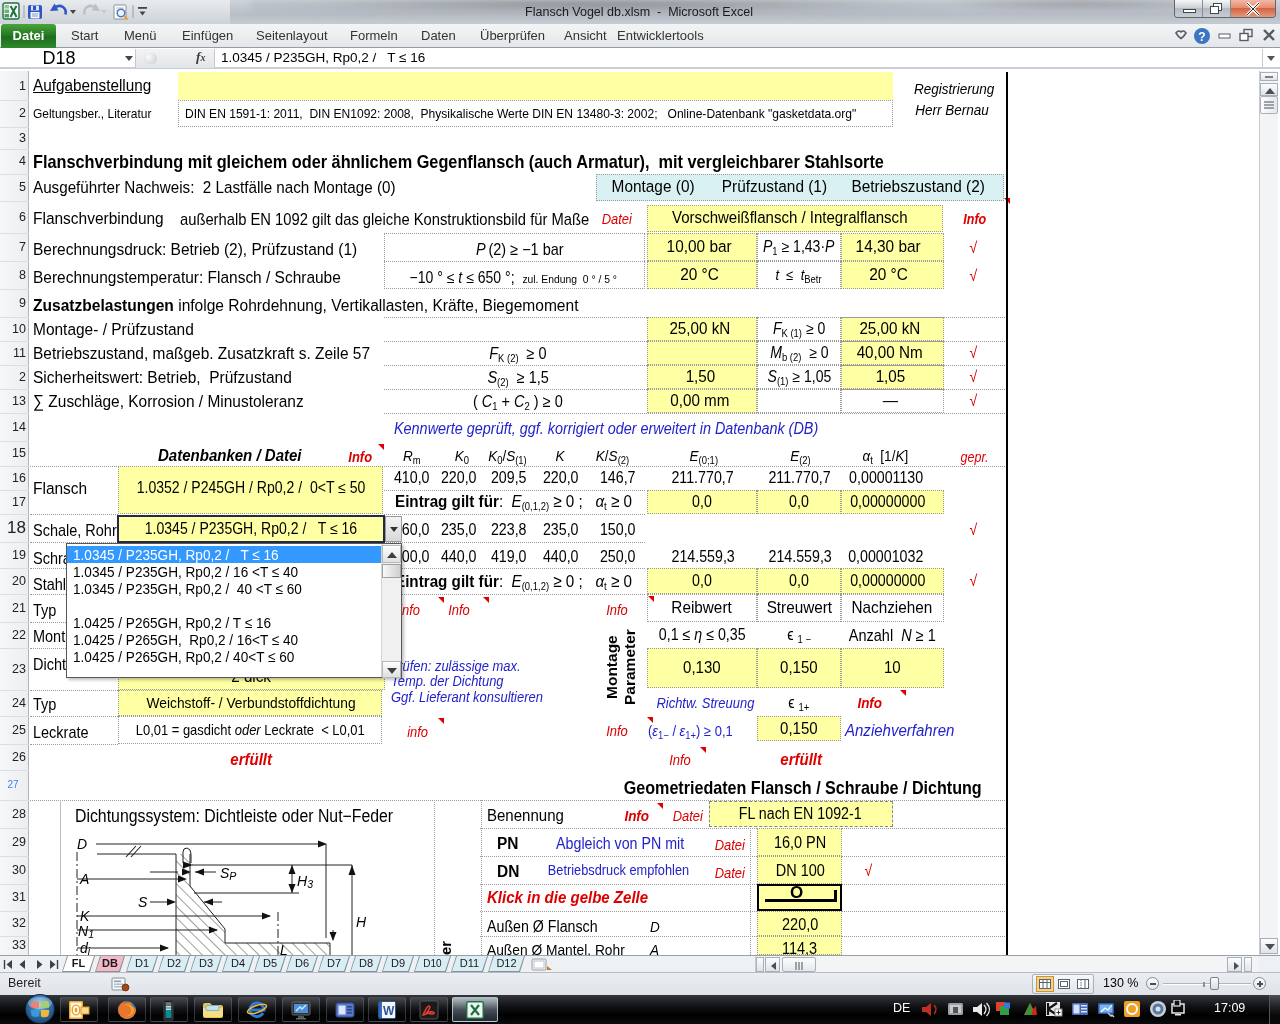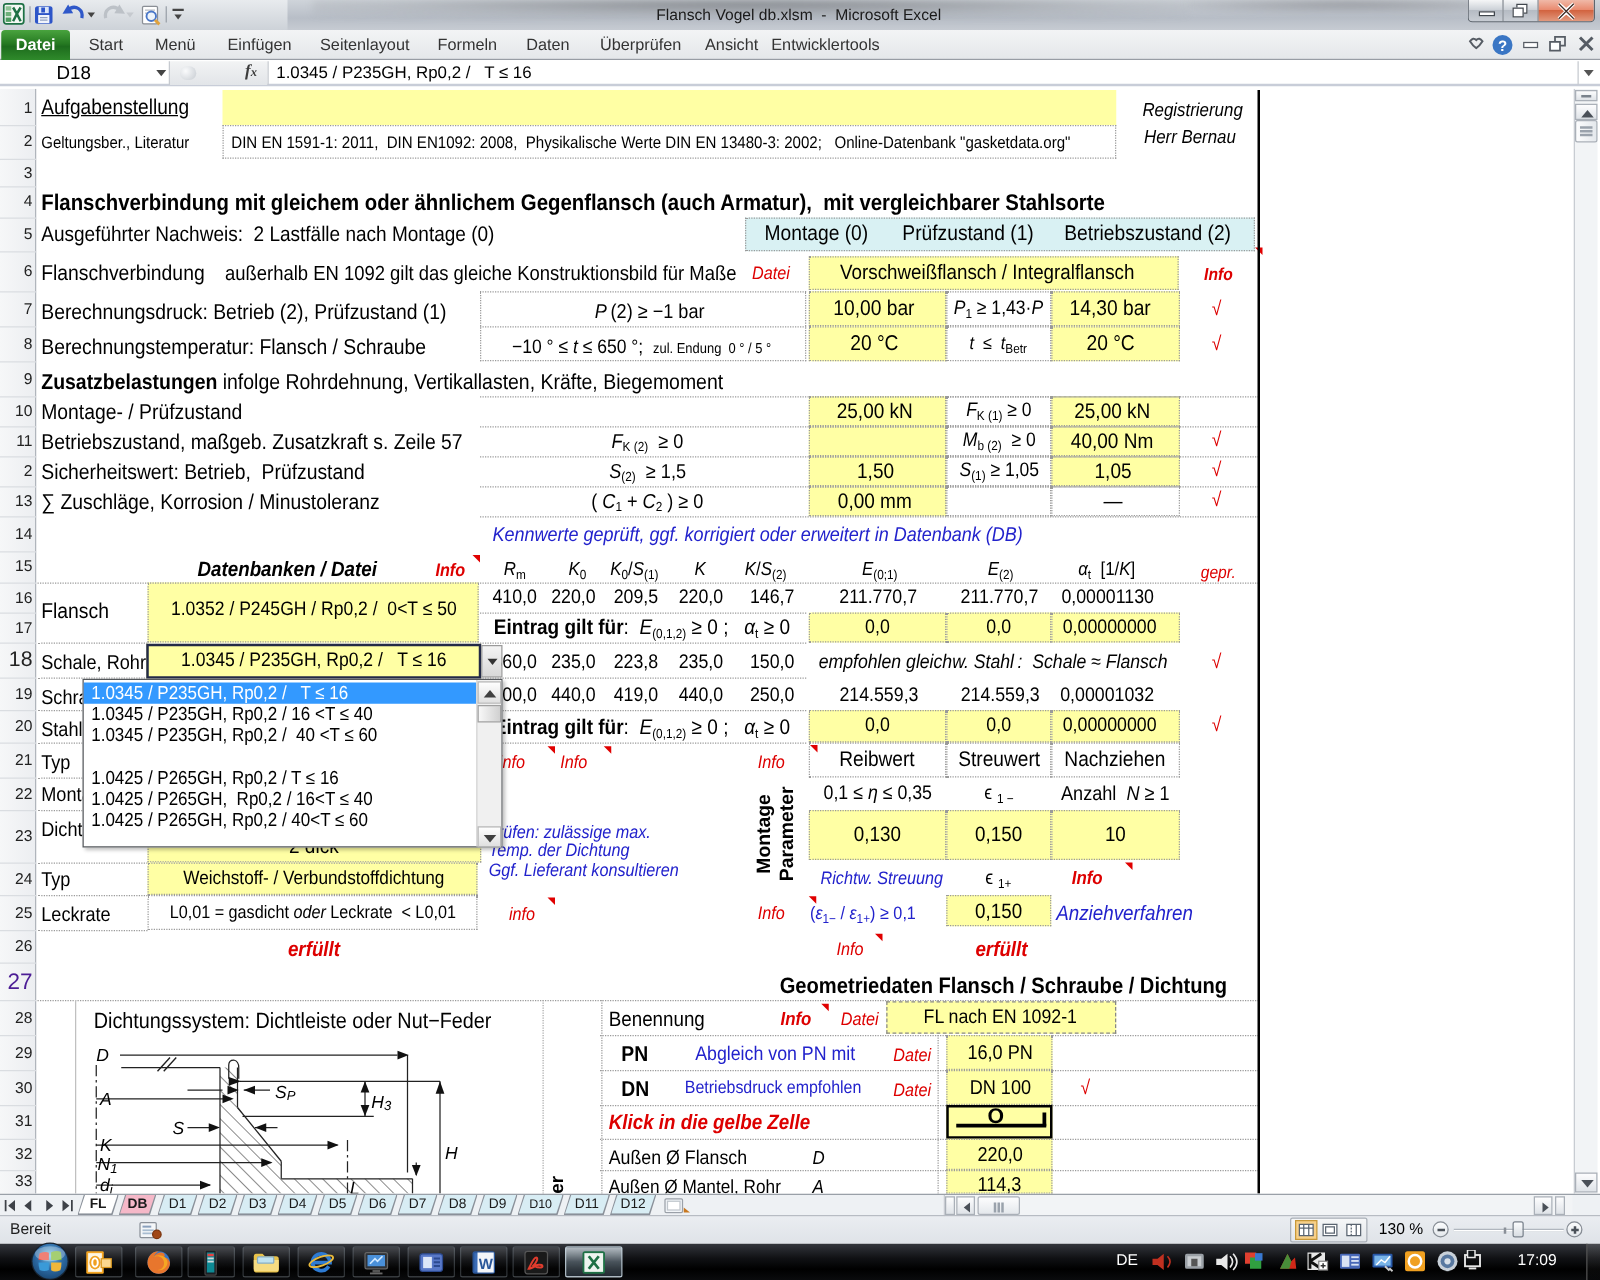--- a/index.html
+++ b/index.html
@@ -87,21 +87,21 @@
   <circle cx="30" cy="9" r="8" fill="#3a76c4"></circle>
       <text x="30" y="13.5" font-size="12" font-weight="bold" fill="#fff" text-anchor="middle">?</text>
   <rect x="47" y="7" width="11" height="4" fill="#fff" stroke="#565c64"></rect>
   <rect x="72" y="2.5" width="8" height="7" fill="none" stroke="#565c64" stroke-width="1.4"></rect>
   <rect x="68" y="6.5" width="8" height="7" fill="#fff" stroke="#565c64" stroke-width="1.4"></rect>
   <path d="M92 3 L102 13 M102 3 L92 13" stroke="#565c64" stroke-width="2.4"></path>
  </svg>
 </div>
 
 <div class="a" id="fbar" style="left:0;top:49px;width:1280px;height:20px;background:#fff;border-bottom:2px solid #c8cdd8">
- <div class="a" style="left:0;top:0;width:118px;height:19px;font-size:15px;text-align:center;line-height:19px">D18</div>
+ <div class="a" style="left:0;top:0;width:118px;height:19px;font-size:18px;text-align:center;line-height:19px">D18</div>
  <div class="a" style="left:125px;top:7px;width:0;height:0;border-left:4px solid transparent;border-right:4px solid transparent;border-top:5px solid #444"></div>
  <div class="a" style="left:135px;top:0;width:80px;height:19px;background:linear-gradient(#f2f3f4,#e2e5e8);border-left:1px solid #c6cad0;border-right:1px solid #c6cad0">
    <div class="a" style="left:8px;top:4px;width:13px;height:11px;border-radius:6px;background:radial-gradient(circle at 35% 35%,#fafbfc,#c6cbd1)"></div>
    <div class="a" style="left:60px;top:0;font-size:13.5px;font-style:italic;font-family:'Liberation Serif',serif;font-weight:bold;color:#3c3c3c">f<span style="font-size:10px">x</span></div>
  </div>
  <div class="a" style="left:221px;top:1px;font-size:13.5px">1.0345 / P235GH, Rp0,2 /&nbsp;&nbsp; T ≤ 16</div>
  <div class="a" style="left:1262px;top:0;width:17px;height:19px;border-left:1px solid #c6cad0">
       <div style="position:absolute;left:4px;top:7px;width:0;height:0;border-left:4px solid transparent;border-right:4px solid transparent;border-top:5px solid #555"></div>
     </div>
 </div>
@@ -153,21 +153,21 @@
 <div class="a" style="left:0;top:551px;width:26px;height:26px;line-height:26px;font-size:12.5px;color:#222;text-align:right">22</div>
 <div class="a" style="left:0;top:577px;width:29px;height:0;border-top:1px solid #dadde1"></div>
 <div class="a" style="left:0;top:577px;width:26px;height:42px;line-height:42px;font-size:12.5px;color:#222;text-align:right">23</div>
 <div class="a" style="left:0;top:619px;width:29px;height:0;border-top:1px solid #dadde1"></div>
 <div class="a" style="left:0;top:619px;width:26px;height:26px;line-height:26px;font-size:12.5px;color:#222;text-align:right">24</div>
 <div class="a" style="left:0;top:645px;width:29px;height:0;border-top:1px solid #dadde1"></div>
 <div class="a" style="left:0;top:645px;width:26px;height:28px;line-height:28px;font-size:12.5px;color:#222;text-align:right">25</div>
 <div class="a" style="left:0;top:673px;width:29px;height:0;border-top:1px solid #dadde1"></div>
 <div class="a" style="left:0;top:673px;width:26px;height:26px;line-height:26px;font-size:12.5px;color:#222;text-align:right">26</div>
 <div class="a" style="left:0;top:699px;width:29px;height:0;border-top:1px solid #dadde1"></div>
-<div class="a" style="left:0;top:699px;width:26px;height:30px;line-height:30px;font-size:18px;color:#4c1d95;text-align:right">27</div>
+<div class="a" style="left:0;top:699px;width:26px;height:30px;line-height:30px;font-size:10px;color:#3b82f6;text-align:center">27</div>
 <div class="a" style="left:0;top:729px;width:29px;height:0;border-top:1px solid #dadde1"></div>
 <div class="a" style="left:0;top:729px;width:26px;height:28px;line-height:28px;font-size:12.5px;color:#222;text-align:right">28</div>
 <div class="a" style="left:0;top:757px;width:29px;height:0;border-top:1px solid #dadde1"></div>
 <div class="a" style="left:0;top:757px;width:26px;height:28px;line-height:28px;font-size:12.5px;color:#222;text-align:right">29</div>
 <div class="a" style="left:0;top:785px;width:29px;height:0;border-top:1px solid #dadde1"></div>
 <div class="a" style="left:0;top:785px;width:26px;height:28px;line-height:28px;font-size:12.5px;color:#222;text-align:right">30</div>
 <div class="a" style="left:0;top:813px;width:29px;height:0;border-top:1px solid #dadde1"></div>
 <div class="a" style="left:0;top:813px;width:26px;height:27px;line-height:27px;font-size:12.5px;color:#222;text-align:right">31</div>
 <div class="a" style="left:0;top:840px;width:29px;height:0;border-top:1px solid #dadde1"></div>
 <div class="a" style="left:0;top:840px;width:26px;height:25px;line-height:25px;font-size:12.5px;color:#222;text-align:right">32</div>
@@ -298,21 +298,20 @@
 <div class="a y dot" style="left:757px;top:419px;width:84px;height:24px;font-size:13.5px;line-height:23px;"></div>
 <div class="a " style="left:599px;top:421px;width:400px;height:20px;line-height:20px;text-align:center;white-space:nowrap;"><span style="display:inline-block;transform:scaleX(0.9);transform-origin:50% 50%;font-size:15.8px;white-space:nowrap">0,0</span></div>
 <div class="a y dot" style="left:841px;top:419px;width:103px;height:24px;font-size:13.5px;line-height:23px;"></div>
 <div class="a " style="left:688px;top:421px;width:400px;height:20px;line-height:20px;text-align:center;white-space:nowrap;"><span style="display:inline-block;transform:scaleX(0.9);transform-origin:50% 50%;font-size:15.8px;white-space:nowrap">0,00000000</span></div>
 <div class="a " style="left:33px;top:449px;height:20px;line-height:20px;white-space:nowrap;"><span style="display:inline-block;transform:scaleX(0.9);transform-origin:0% 50%;font-size:16.1px;white-space:nowrap">Schale, Rohr</span></div>
 <div class="a " style="left:-40px;top:449px;width:470px;height:20px;line-height:20px;text-align:right;white-space:nowrap;"><span style="display:inline-block;transform:scaleX(0.9);transform-origin:100% 50%;font-size:15.8px;white-space:nowrap">360,0</span></div>
 <div class="a " style="left:7px;top:449px;width:470px;height:20px;line-height:20px;text-align:right;white-space:nowrap;"><span style="display:inline-block;transform:scaleX(0.9);transform-origin:100% 50%;font-size:15.8px;white-space:nowrap">235,0</span></div>
 <div class="a " style="left:57px;top:449px;width:470px;height:20px;line-height:20px;text-align:right;white-space:nowrap;"><span style="display:inline-block;transform:scaleX(0.9);transform-origin:100% 50%;font-size:15.8px;white-space:nowrap">223,8</span></div>
 <div class="a " style="left:109px;top:449px;width:470px;height:20px;line-height:20px;text-align:right;white-space:nowrap;"><span style="display:inline-block;transform:scaleX(0.9);transform-origin:100% 50%;font-size:15.8px;white-space:nowrap">235,0</span></div>
 <div class="a " style="left:166px;top:449px;width:470px;height:20px;line-height:20px;text-align:right;white-space:nowrap;"><span style="display:inline-block;transform:scaleX(0.9);transform-origin:100% 50%;font-size:15.8px;white-space:nowrap">150,0</span></div>
-<div class="a i" style="left:655px;top:449px;height:20px;line-height:20px;white-space:nowrap;"><span style="display:inline-block;transform:scaleX(0.9);transform-origin:0% 50%;font-size:15.7px;white-space:nowrap">empfohlen gleichw. Stahl :&nbsp; Schale ≈ Flansch</span></div>
 <div class="a r" style="left:773px;top:449px;width:400px;height:20px;line-height:20px;text-align:center;white-space:nowrap;"><span style="display:inline-block;transform:scaleX(0.9);transform-origin:50% 50%;font-size:15.6px;white-space:nowrap">√</span></div>
 <div class="a " style="left:33px;top:477px;height:20px;line-height:20px;white-space:nowrap;"><span style="display:inline-block;transform:scaleX(0.9);transform-origin:0% 50%;font-size:16.1px;white-space:nowrap">Schraube</span></div>
 <div class="a " style="left:-40px;top:476px;width:470px;height:20px;line-height:20px;text-align:right;white-space:nowrap;"><span style="display:inline-block;transform:scaleX(0.9);transform-origin:100% 50%;font-size:15.8px;white-space:nowrap">400,0</span></div>
 <div class="a " style="left:7px;top:476px;width:470px;height:20px;line-height:20px;text-align:right;white-space:nowrap;"><span style="display:inline-block;transform:scaleX(0.9);transform-origin:100% 50%;font-size:15.8px;white-space:nowrap">440,0</span></div>
 <div class="a " style="left:57px;top:476px;width:470px;height:20px;line-height:20px;text-align:right;white-space:nowrap;"><span style="display:inline-block;transform:scaleX(0.9);transform-origin:100% 50%;font-size:15.8px;white-space:nowrap">419,0</span></div>
 <div class="a " style="left:109px;top:476px;width:470px;height:20px;line-height:20px;text-align:right;white-space:nowrap;"><span style="display:inline-block;transform:scaleX(0.9);transform-origin:100% 50%;font-size:15.8px;white-space:nowrap">440,0</span></div>
 <div class="a " style="left:166px;top:476px;width:470px;height:20px;line-height:20px;text-align:right;white-space:nowrap;"><span style="display:inline-block;transform:scaleX(0.9);transform-origin:100% 50%;font-size:15.8px;white-space:nowrap">250,0</span></div>
 <div class="a " style="left:503px;top:476px;width:400px;height:20px;line-height:20px;text-align:center;white-space:nowrap;"><span style="display:inline-block;transform:scaleX(0.9);transform-origin:50% 50%;font-size:15.8px;white-space:nowrap">214.559,3</span></div>
 <div class="a " style="left:600px;top:476px;width:400px;height:20px;line-height:20px;text-align:center;white-space:nowrap;"><span style="display:inline-block;transform:scaleX(0.9);transform-origin:50% 50%;font-size:15.8px;white-space:nowrap">214.559,3</span></div>
 <div class="a " style="left:686px;top:476px;width:400px;height:20px;line-height:20px;text-align:center;white-space:nowrap;"><span style="display:inline-block;transform:scaleX(0.9);transform-origin:50% 50%;font-size:15.8px;white-space:nowrap">0,00001032</span></div>

